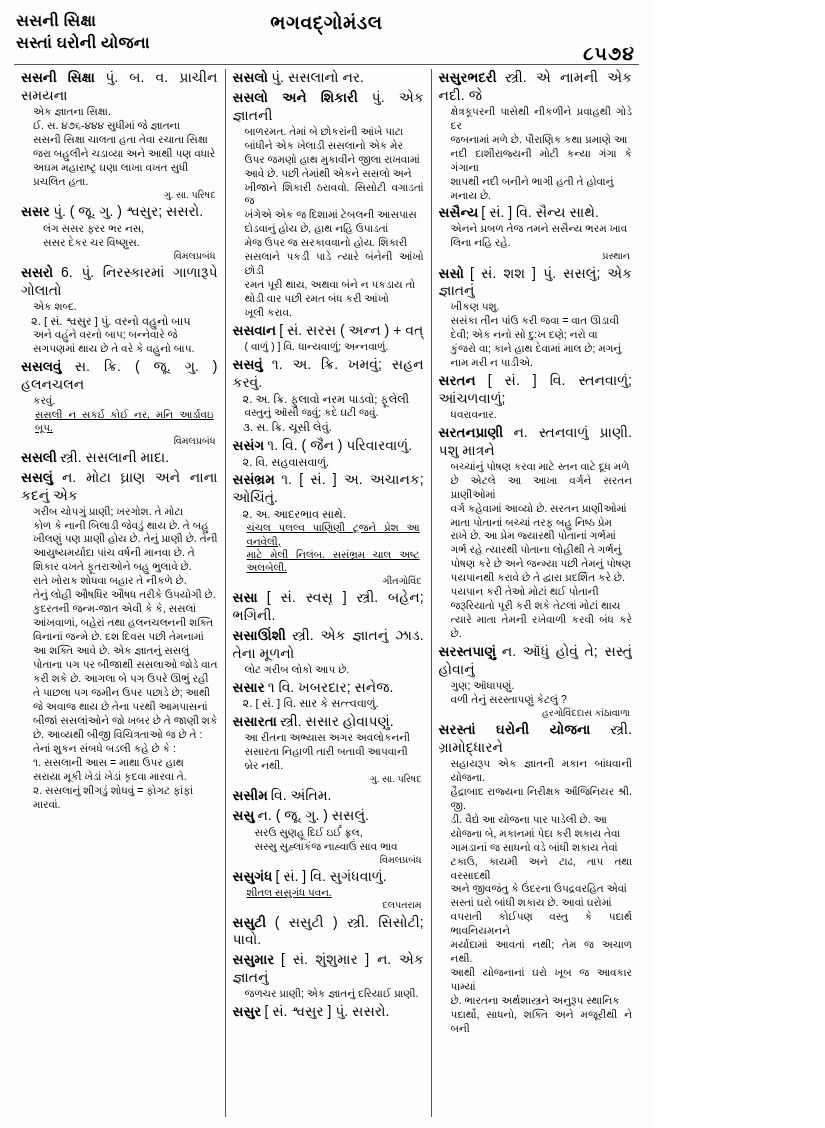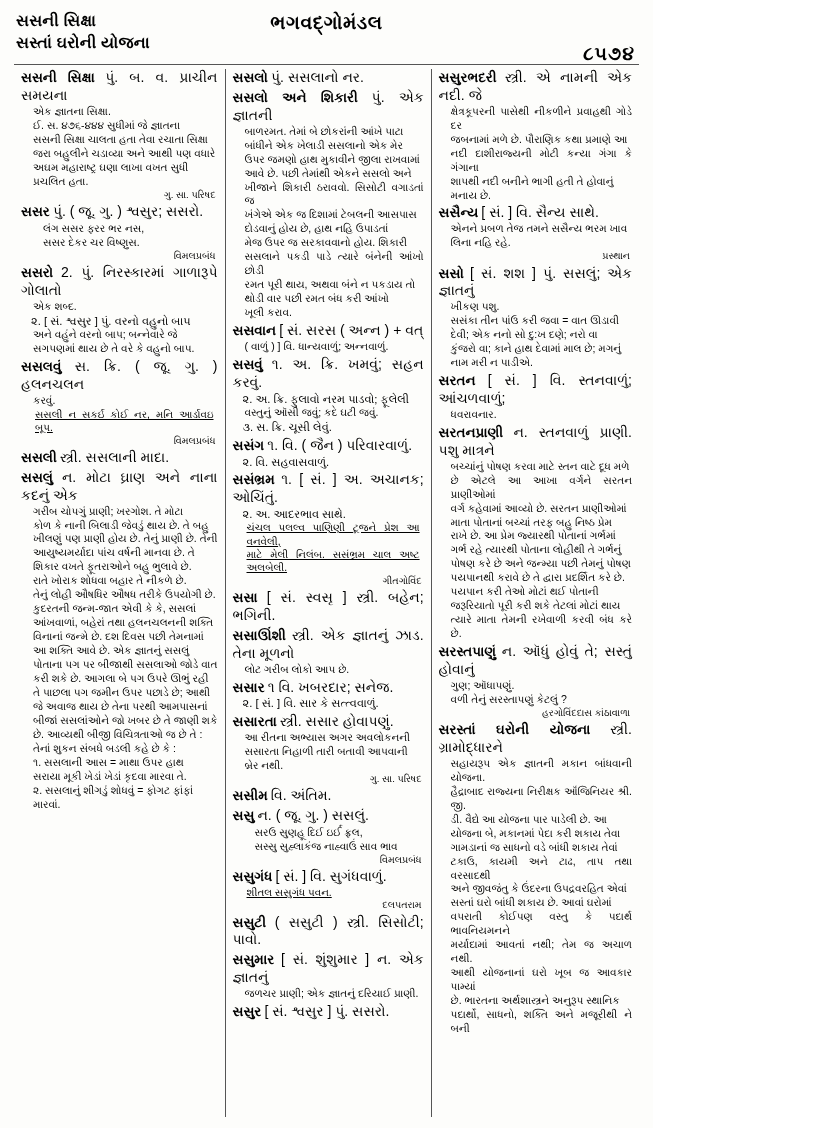--- a/index.html
+++ b/index.html
@@ -158,21 +158,21 @@
         <span class="body">પું. ( જૂ. ગુ. ) શ્વસુર; સસરો.</span>
         <span class="verse">
           <span class="line">લંગ સસર ફરર ભર નસ,</span>
           <span class="line">સસર દેકર ચર વિષ્ણુસ.</span>
         </span>
         <span class="cite">વિમલપ્રબંધ</span>
       </div>
 
       <div class="entry">
         <span class="hw-lg">સસરો</span>
-        <span class="body">2. પું. નિરસ્કારમાં ગાળારૂપે ગોલાતો</span>
+        <span class="body">6. પું. નિરસ્કારમાં ગાળારૂપે ગોલાતો</span>
         <span class="indent-note">એક શબ્દ.</span>
         <span class="sense">૨. [ સં. શ્વસુર ] પું. વરનો વહુનો બાપ</span>
         <span class="indent-note">અને વહુંને વરનો બાપ; બન્નેવારે જે</span>
         <span class="indent-note">સગપણમાં થાય છે તે વરે કે વહુનો બાપ.</span>
       </div>
 
       <div class="entry">
         <span class="hw-lg">સસલવું</span>
         <span class="body">સ. ક્રિ. ( જૂ. ગુ. )  હલનચલન</span>
         <span class="indent-note">કરવું.</span>

